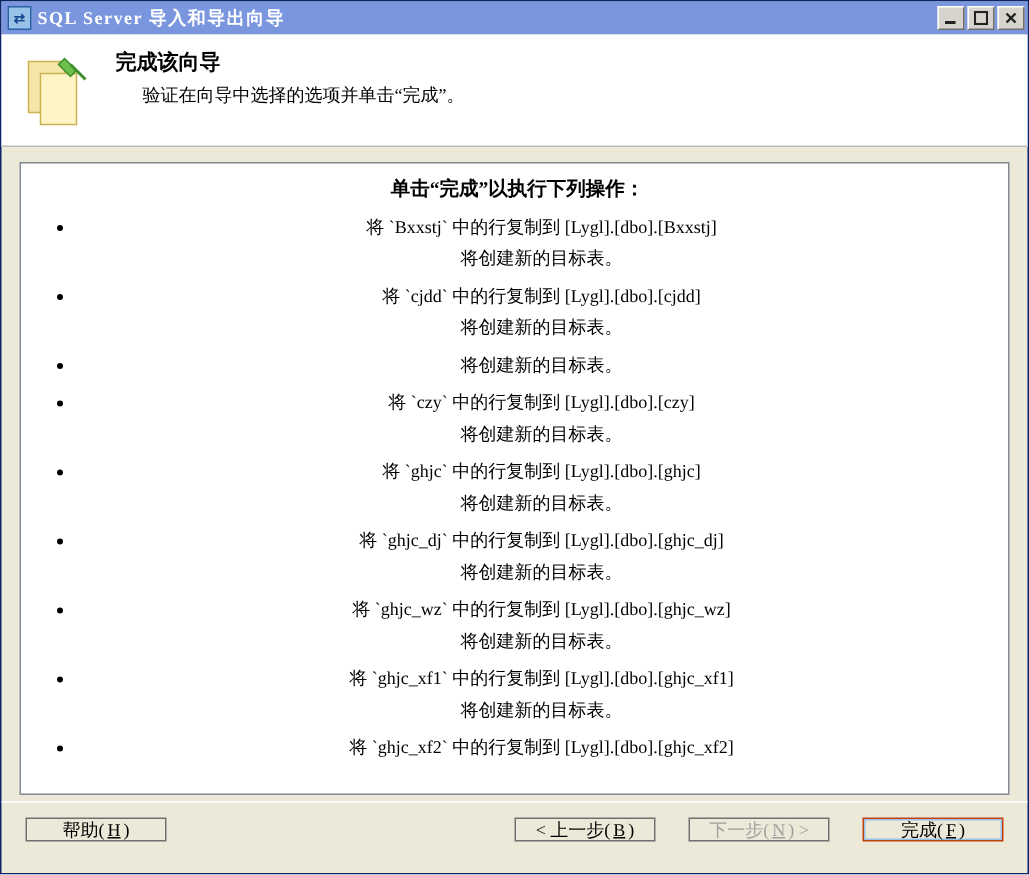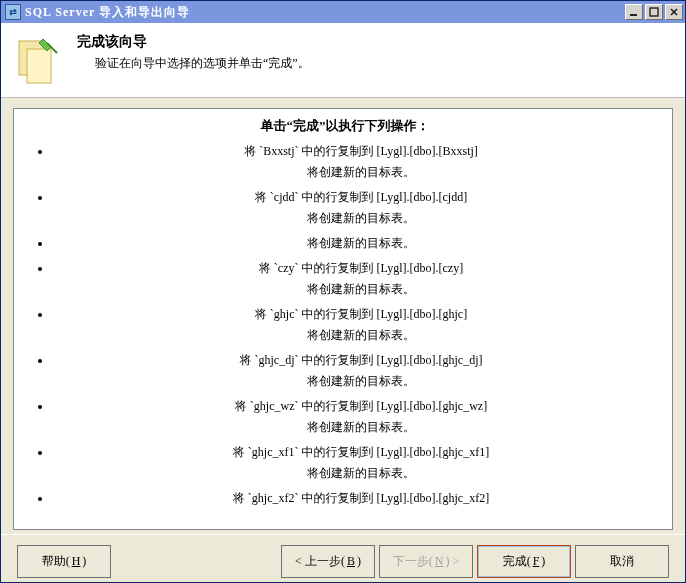--- a/index.html
+++ b/index.html
@@ -19,22 +19,22 @@
   .header .htxt p { margin: 0 0 0 18px; font-size: 12px; }
   .content-wrap { flex: 1; padding: 10px 12px 4px 12px; display:flex; flex-direction:column; min-height:0; }
   .content { flex: 1; background: #fff; border: 1px solid #828790; overflow-y: scroll; padding: 6px 4px 4px 4px; position:relative;text-align:center; }
   .content .heading { font-weight: bold; margin: 2px 0 8px 4px; font-size: 13px; }
   .ops { list-style: disc; padding: 0 0 0 34px; margin: 0; }
   .ops li { margin-bottom: 2px; padding-left:2px; }
   .ops li .line1 { display:block; margin-bottom:4px; }
   .ops li .line2 { display:block; margin-bottom:8px; }
   .footer { height: 48px; border-top: 1px solid #fff; padding: 10px 16px 0 16px; display: flex; align-items: flex-start; }
   .ftr-left { }
-  .ftr-right { margin-left: auto; display: flex; gap: 4px; }
-  button.wiz { width: 94px; height: 33px; background: #ece9d8; border: 1px solid #707070; font-family: "SimSun", serif; font-size: 12px; padding:0; display:flex; align-items:center; justify-content:center; gap:2px; }
+  .ftr-right { margin-left: auto; display: flex; gap: 22px; }
+  button.wiz { width: 94px; height: 16px; background: #ece9d8; border: 1px solid #707070; font-family: "SimSun", serif; font-size: 12px; padding:0; display:flex; align-items:center; justify-content:center; gap:2px; }
   button.wiz.default { border: 1px solid #c2410c; box-shadow: inset 0 0 0 1px #9ac1e8; }
   button.wiz:disabled { color: #a0a0a0; align-items: center; }
   .underline { text-decoration: underline; }
   
   .content::-webkit-scrollbar { width: 16px; }
   .content::-webkit-scrollbar-track { background: #f0f0f0; border-left:1px solid #ddd;}
   .content::-webkit-scrollbar-thumb { background: #c8c8c8; border:1px solid #9a9a9a; }
   .content::-webkit-scrollbar-button { background:#e6e6e6; border:1px solid #9a9a9a; height:16px;}
 </style>
 </head>
@@ -141,19 +141,16 @@
       <button class="wiz" disabled="">
         <span>下一步(</span>
           <span class="underline">N</span>
           <span>) &gt;</span>
       </button>
       <button class="wiz default">
         <span>完成(</span>
           <span class="underline">F</span>
           <span>)</span>
       </button>
-      <button class="wiz">
-        <span>取消</span>
-      </button>
     </div>
   </div>
 
 </div>
 
 </body></html>

